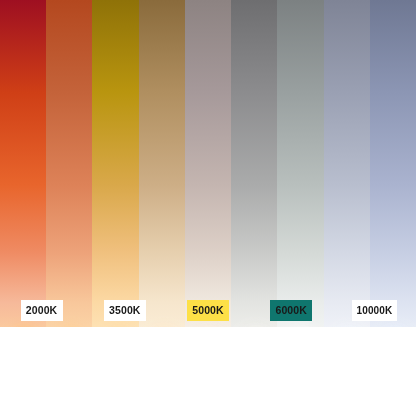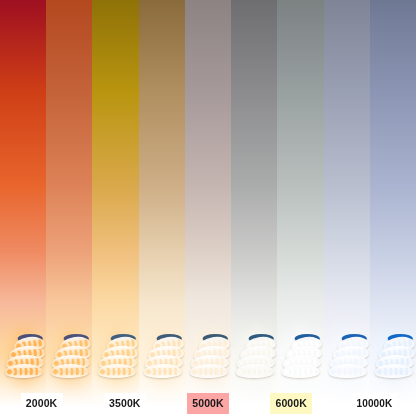--- a/index.html
+++ b/index.html
@@ -9,21 +9,21 @@
     width: 416px;
     height: 420px;
     overflow: hidden;
     background: #ffffff;
     font-family: "Liberation Sans", "DejaVu Sans", sans-serif;
   }
 
   #cct-chart {
     position: relative;
     width: 416px;
-    height: 420px;
+    height: 327px;
     display: flex;
     flex-direction: row;
     overflow: hidden;
   }
 
   .cct-column {
     position: relative;
     flex: 1 1 0;
     height: 420px;
     overflow: hidden;
@@ -353,23 +353,23 @@
     </div>
 
   <div class="label-row" id="labels-host">
       <div class="label-cell">
         <div class="label-chip" style="background: rgb(255, 255, 255); color: rgb(25, 25, 25);">2000K</div>
       </div>
       <div class="label-cell">
         <div class="label-chip" style="background: rgb(255, 255, 255); color: rgb(25, 25, 25);">3500K</div>
       </div>
       <div class="label-cell">
-        <div class="label-chip" style="background: #fca5a5; color: rgb(25, 25, 25);">5000K</div>
-      </div>
-      <div class="label-cell">
-        <div class="label-chip" style="background: #fef9c3; color: rgb(25, 25, 25);">6000K</div>
+        <div class="label-chip" style="background: #fde047; color: rgb(25, 25, 25);">5000K</div>
+      </div>
+      <div class="label-cell">
+        <div class="label-chip" style="background: #0f766e; color: rgb(25, 25, 25);">6000K</div>
       </div>
       <div class="label-cell">
         <div class="label-chip wide" style="background: rgb(255, 255, 255); color: rgb(25, 25, 25);">10000K</div>
       </div>
     </div>
 
 </div>
 
 </body></html>

